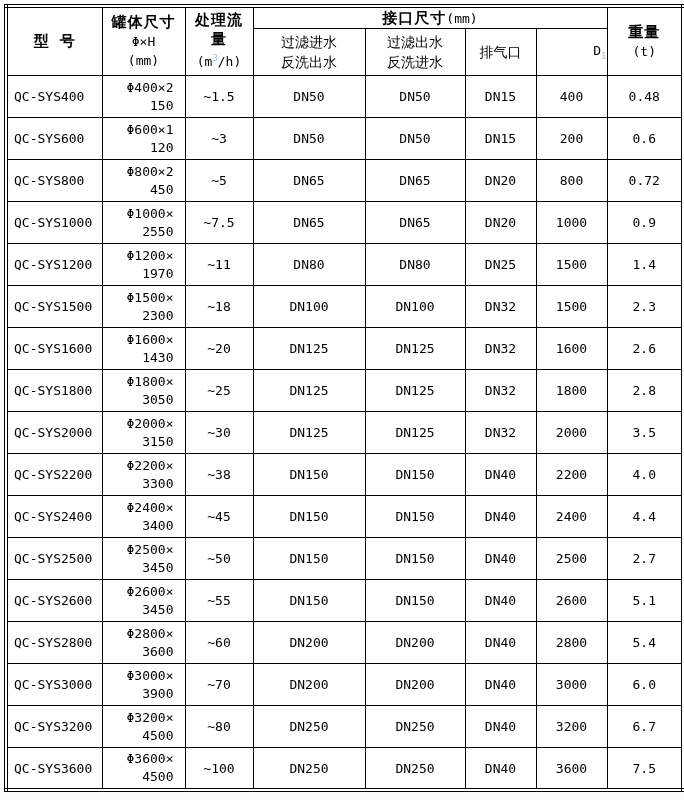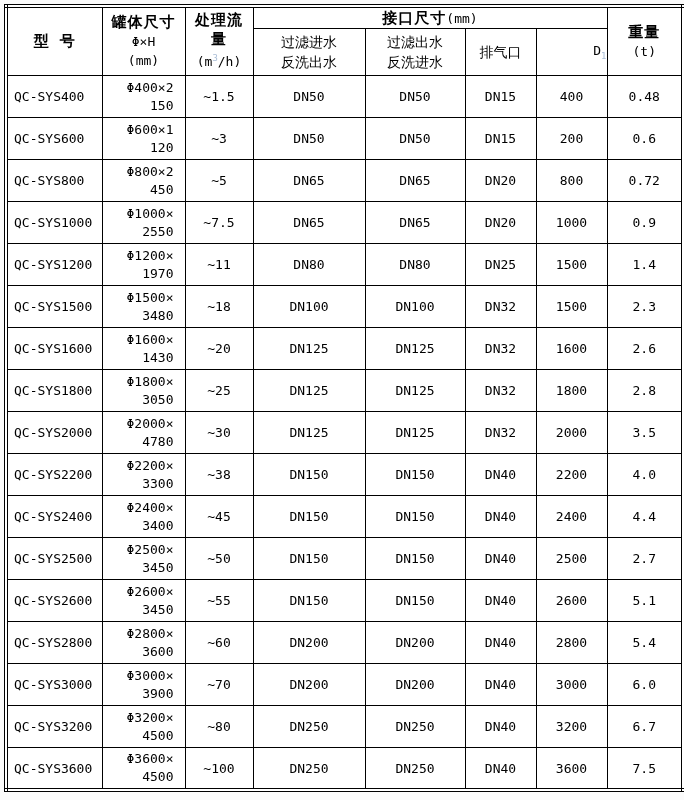--- a/index.html
+++ b/index.html
@@ -180,21 +180,21 @@
     <td class="c-flow">~11</td>
     <td class="c-inlet">DN80</td>
     <td class="c-outlet">DN80</td>
     <td class="c-vent">DN25</td>
     <td class="c-d1">1500</td>
     <td class="c-weight">1.4</td>
   </tr>
 
   <tr>
     <td class="c-model">QC-SYS1500</td>
-    <td class="c-tank">Φ1500×3480</td>
+    <td class="c-tank">Φ1500×2300</td>
     <td class="c-flow">~18</td>
     <td class="c-inlet">DN100</td>
     <td class="c-outlet">DN100</td>
     <td class="c-vent">DN32</td>
     <td class="c-d1">1500</td>
     <td class="c-weight">2.3</td>
   </tr>
 
   <tr>
     <td class="c-model">QC-SYS1600</td>
@@ -213,21 +213,21 @@
     <td class="c-flow">~25</td>
     <td class="c-inlet">DN125</td>
     <td class="c-outlet">DN125</td>
     <td class="c-vent">DN32</td>
     <td class="c-d1">1800</td>
     <td class="c-weight">2.8</td>
   </tr>
 
   <tr>
     <td class="c-model">QC-SYS2000</td>
-    <td class="c-tank">Φ2000×4780</td>
+    <td class="c-tank">Φ2000×3150</td>
     <td class="c-flow">~30</td>
     <td class="c-inlet">DN125</td>
     <td class="c-outlet">DN125</td>
     <td class="c-vent">DN32</td>
     <td class="c-d1">2000</td>
     <td class="c-weight">3.5</td>
   </tr>
 
   <tr>
     <td class="c-model">QC-SYS2200</td>

